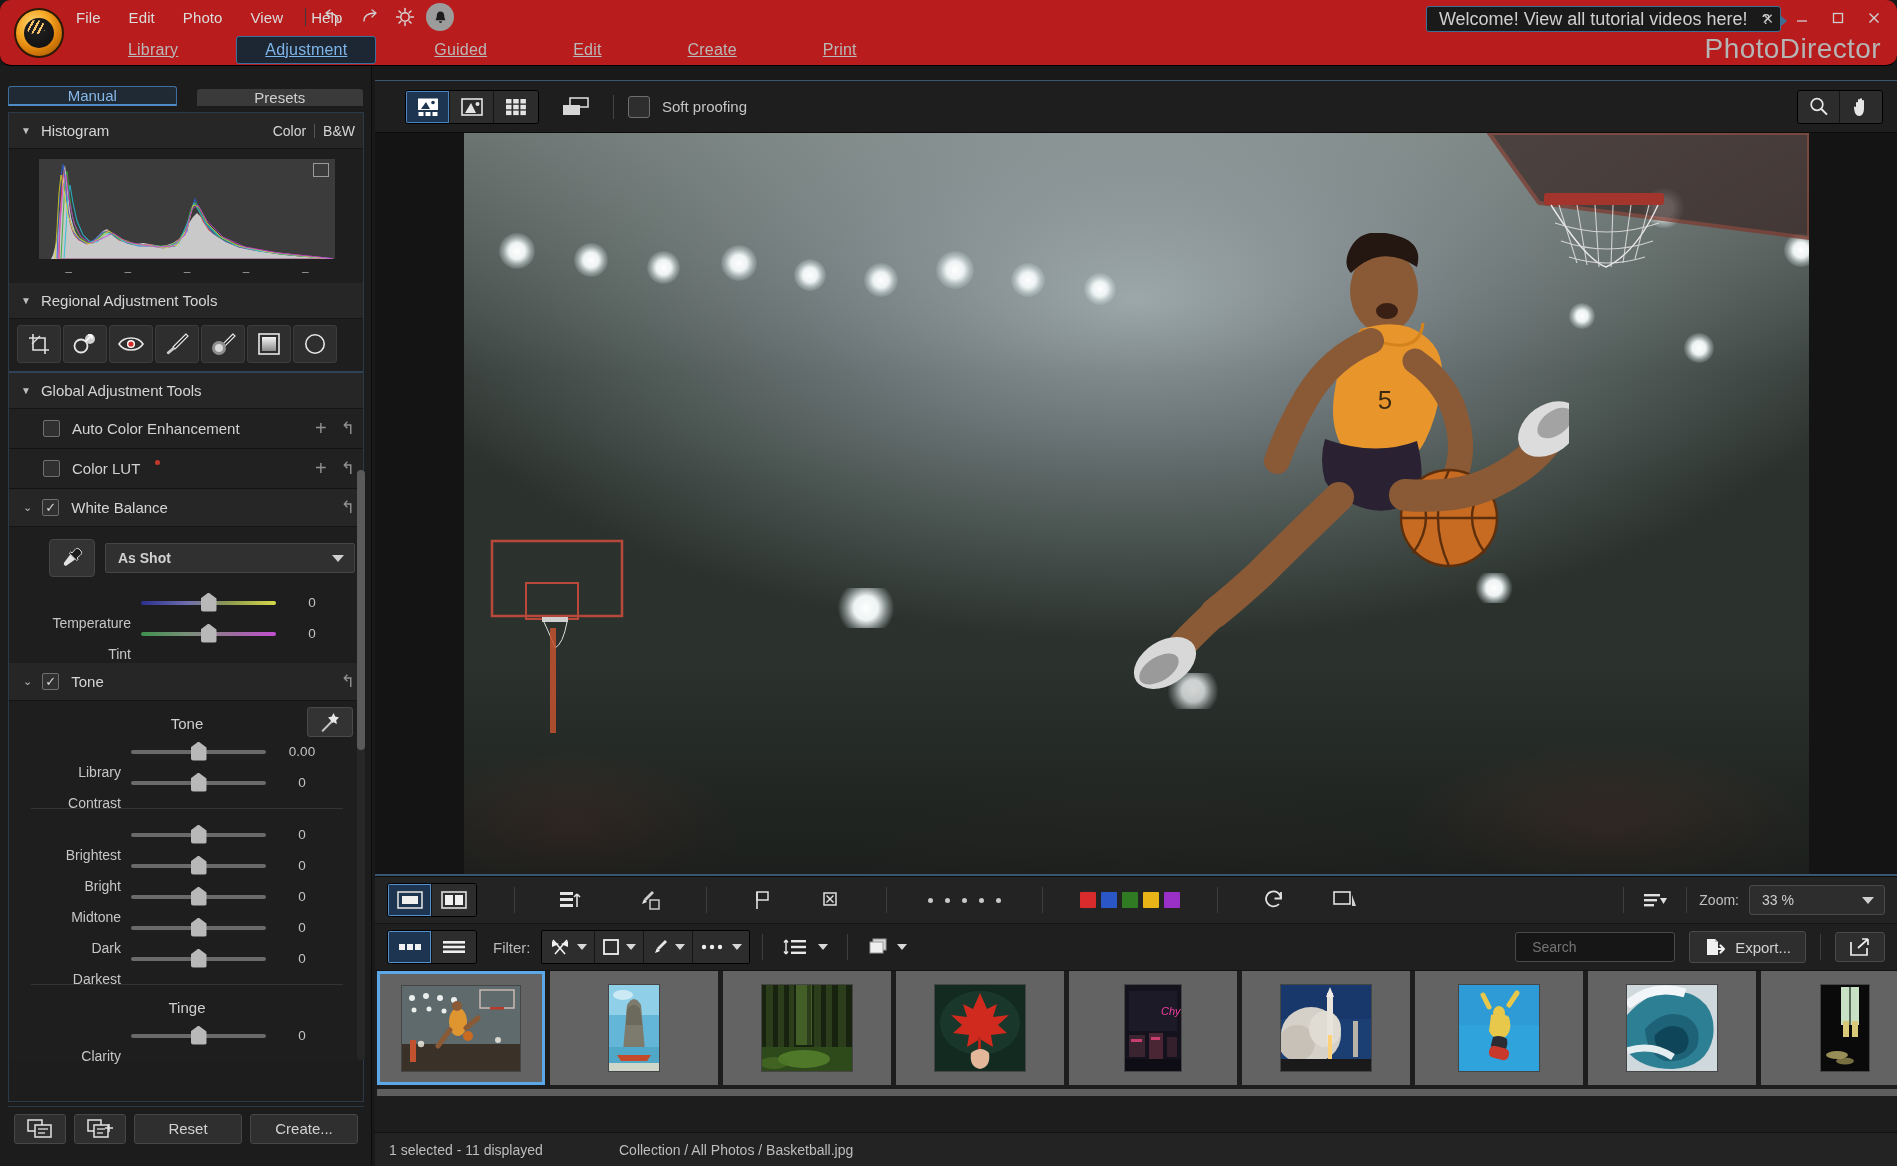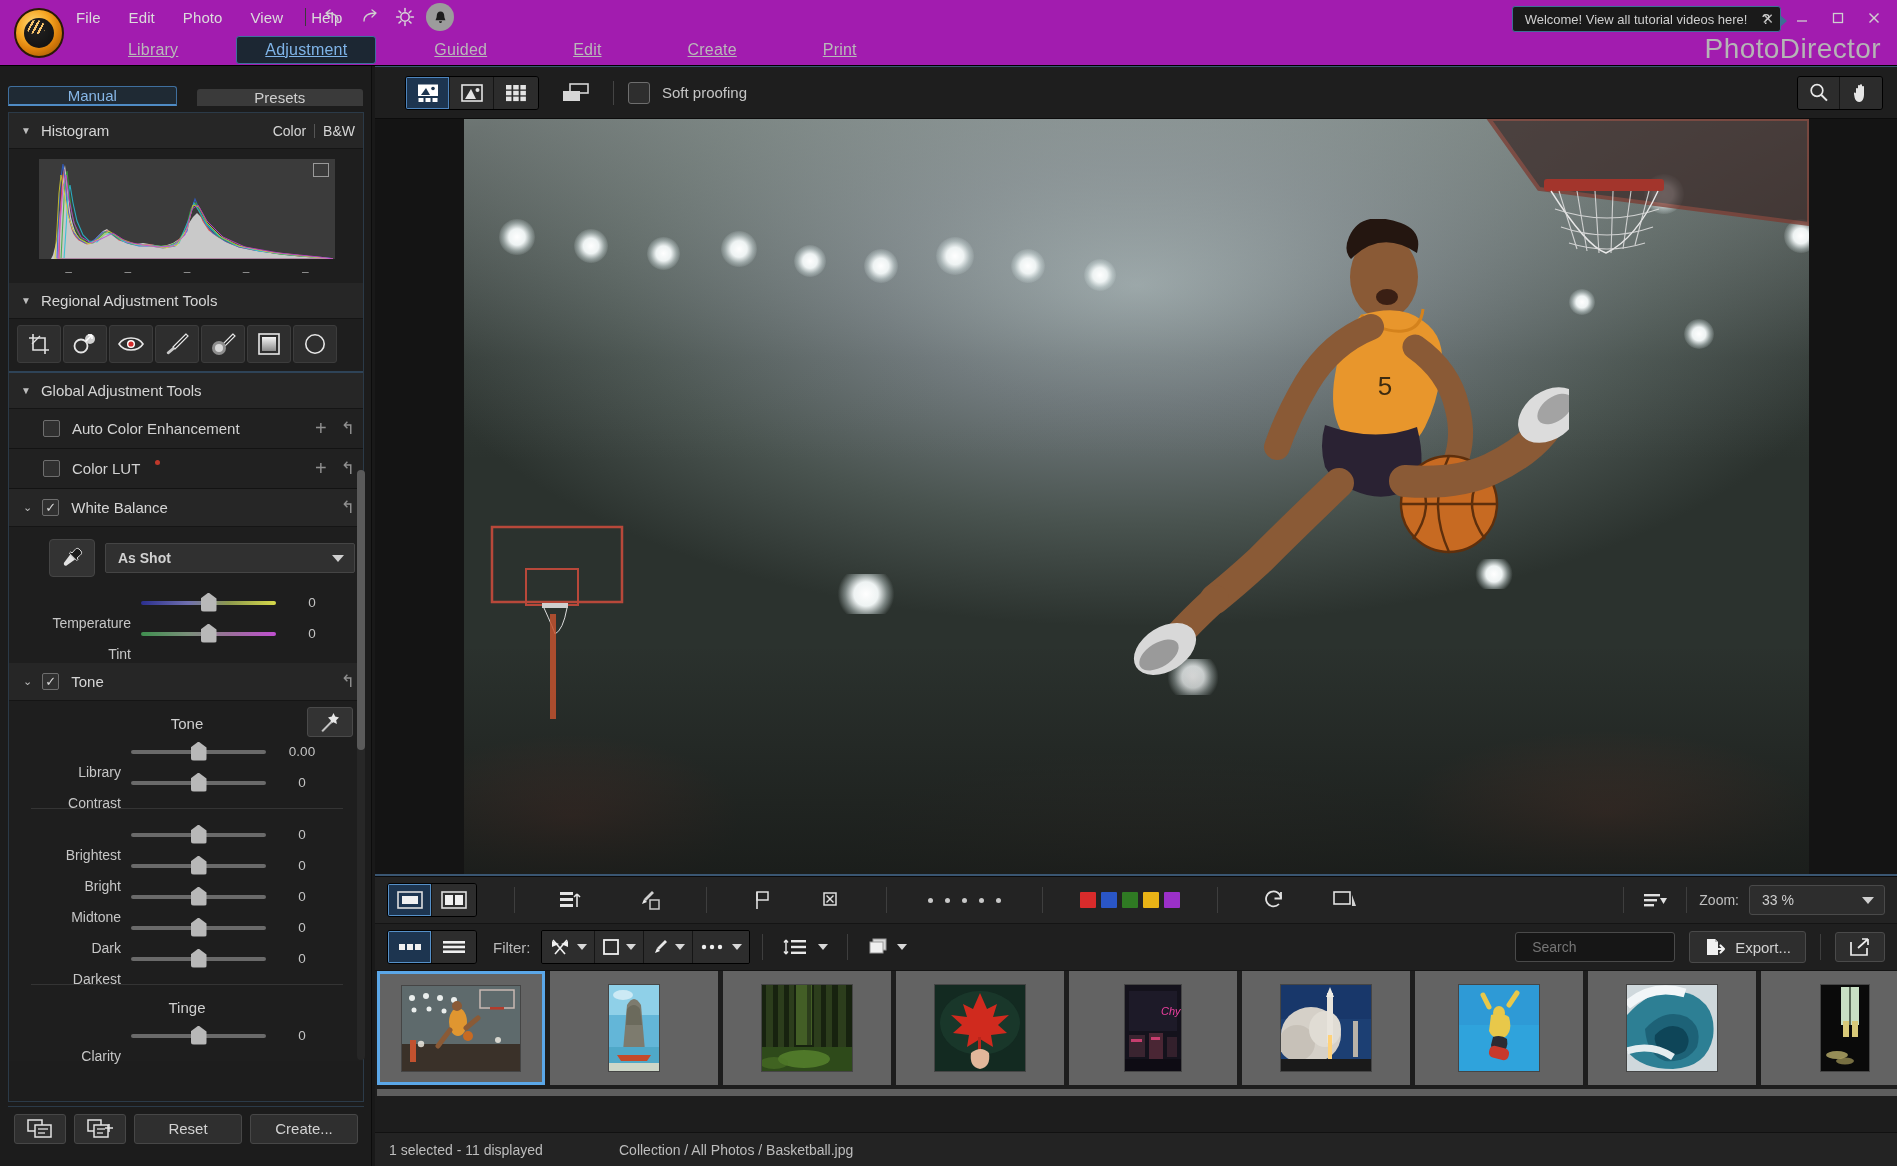--- a/index.html
+++ b/index.html
@@ -9,21 +9,21 @@
     font-family: "Liberation Sans", sans-serif;
     color: #c9c9c9;
     overflow: hidden;
     -webkit-font-smoothing: antialiased;
   }
   .app { position: relative; width: 1897px; height: 1166px; background:#191919; }
 
   
   .topbar {
     position:absolute; left:0; top:0; width:1897px; height:66px;
-    background:#a21caf; border-bottom:1px solid #000;
+    background:#b91c1c; border-bottom:1px solid #000;border-radius:11px;
   }
   .logo {
     position:absolute; left:14px; top:8px; width:50px; height:50px; border-radius:50%;
     background: radial-gradient(circle at 38% 32%, #ffd97a 0%, #f5a623 38%, #d97d0a 62%, #8a4a04 100%);
     border:2px solid #2a1a06;
     display:flex; align-items:center; justify-content:center;
   }
   .logo .inner {
     width:30px; height:30px; border-radius:50%;
     background: radial-gradient(circle at 40% 35%, #222 0%, #141414 70%);
@@ -53,21 +53,21 @@
   }
   .navtabs .tab.active {
     color:#7fb4e8; border:1px solid #3f6f9e; background:#1c2733;
   }
 
   .welcome {
     position:absolute; right:116px; top:6px; height:26px; min-width:240px;
     border:1px solid #3d6f95; border-radius:3px; background:#1a1a1a;
     display:flex; align-items:center; padding:0 6px 0 12px;
   }
-  .welcome .txt { font-size:13px; color:#cfcfcf; white-space:nowrap; }
+  .welcome .txt { font-size:18px; color:#cfcfcf; white-space:nowrap; }
   .welcome .x { margin-left:14px; font-size:15px; color:#b6b6b6; }
   .welcome::after{
     content:""; position:absolute; right:-7px; top:8px; width:0;height:0;
     border-top:6px solid transparent;border-bottom:6px solid transparent;border-left:7px solid #3d6f95;
   }
   .wincontrols { position:absolute; right:6px; top:3px; display:flex; align-items:center; gap:2px; }
   .wincontrols .wb { width:34px;height:30px;display:flex;align-items:center;justify-content:center;color:#cfcfcf;font-size:15px;}
   .brand {
     position:absolute; right:16px; top:33px; font-size:28px; color:#b5b5b5;
     letter-spacing:.4px; font-weight:300;
@@ -168,21 +168,21 @@
   }
   .lb-icon{ width:52px;height:30px;background:#2f2f2f;border:1px solid #474747;border-radius:3px;
             display:flex;align-items:center;justify-content:center;}
   .lb-btn{ flex:1;height:30px;background:#2f2f2f;border:1px solid #474747;border-radius:3px;
            display:flex;align-items:center;justify-content:center;font-size:15px;color:#d2d2d2;}
 
   .vscroll{ position:absolute; right:6px; top:404px; width:8px; height:590px; background:#272727;border-radius:4px;}
   .vscroll i{ position:absolute;left:0;top:0;width:8px;height:280px;background:#5a5a5a;border-radius:4px;display:block;}
 
   
-  .viewer{ position:absolute; left:375px; top:66px; right:0; height:810px; background:#7dd3fc; }
+  .viewer{ position:absolute; left:375px; top:80px; right:0; height:810px; background:#7dd3fc; }
   .vtoolbar{
     position:absolute;left:0;top:0;right:0;height:53px;background:#1e1e1e;
     border-bottom:1px solid #0c0c0c; border-top:1px solid #3a5672;
     display:flex;align-items:center;padding:0 14px;
   }
   .vt-group{ display:flex; border:1px solid #000; border-radius:3px; overflow:hidden; margin-left:16px;}
   .vt-btn{ width:44px;height:32px;background:#2c2c2c;display:flex;align-items:center;justify-content:center;border-right:1px solid #151515;}
   .vt-btn:last-child{border-right:none;}
   .vt-btn.sel{ background:#1d3550; box-shadow: inset 0 0 0 1px #4d84bd; }
   .vt-single{ width:46px;height:32px;display:flex;align-items:center;justify-content:center;margin-left:14px;}

